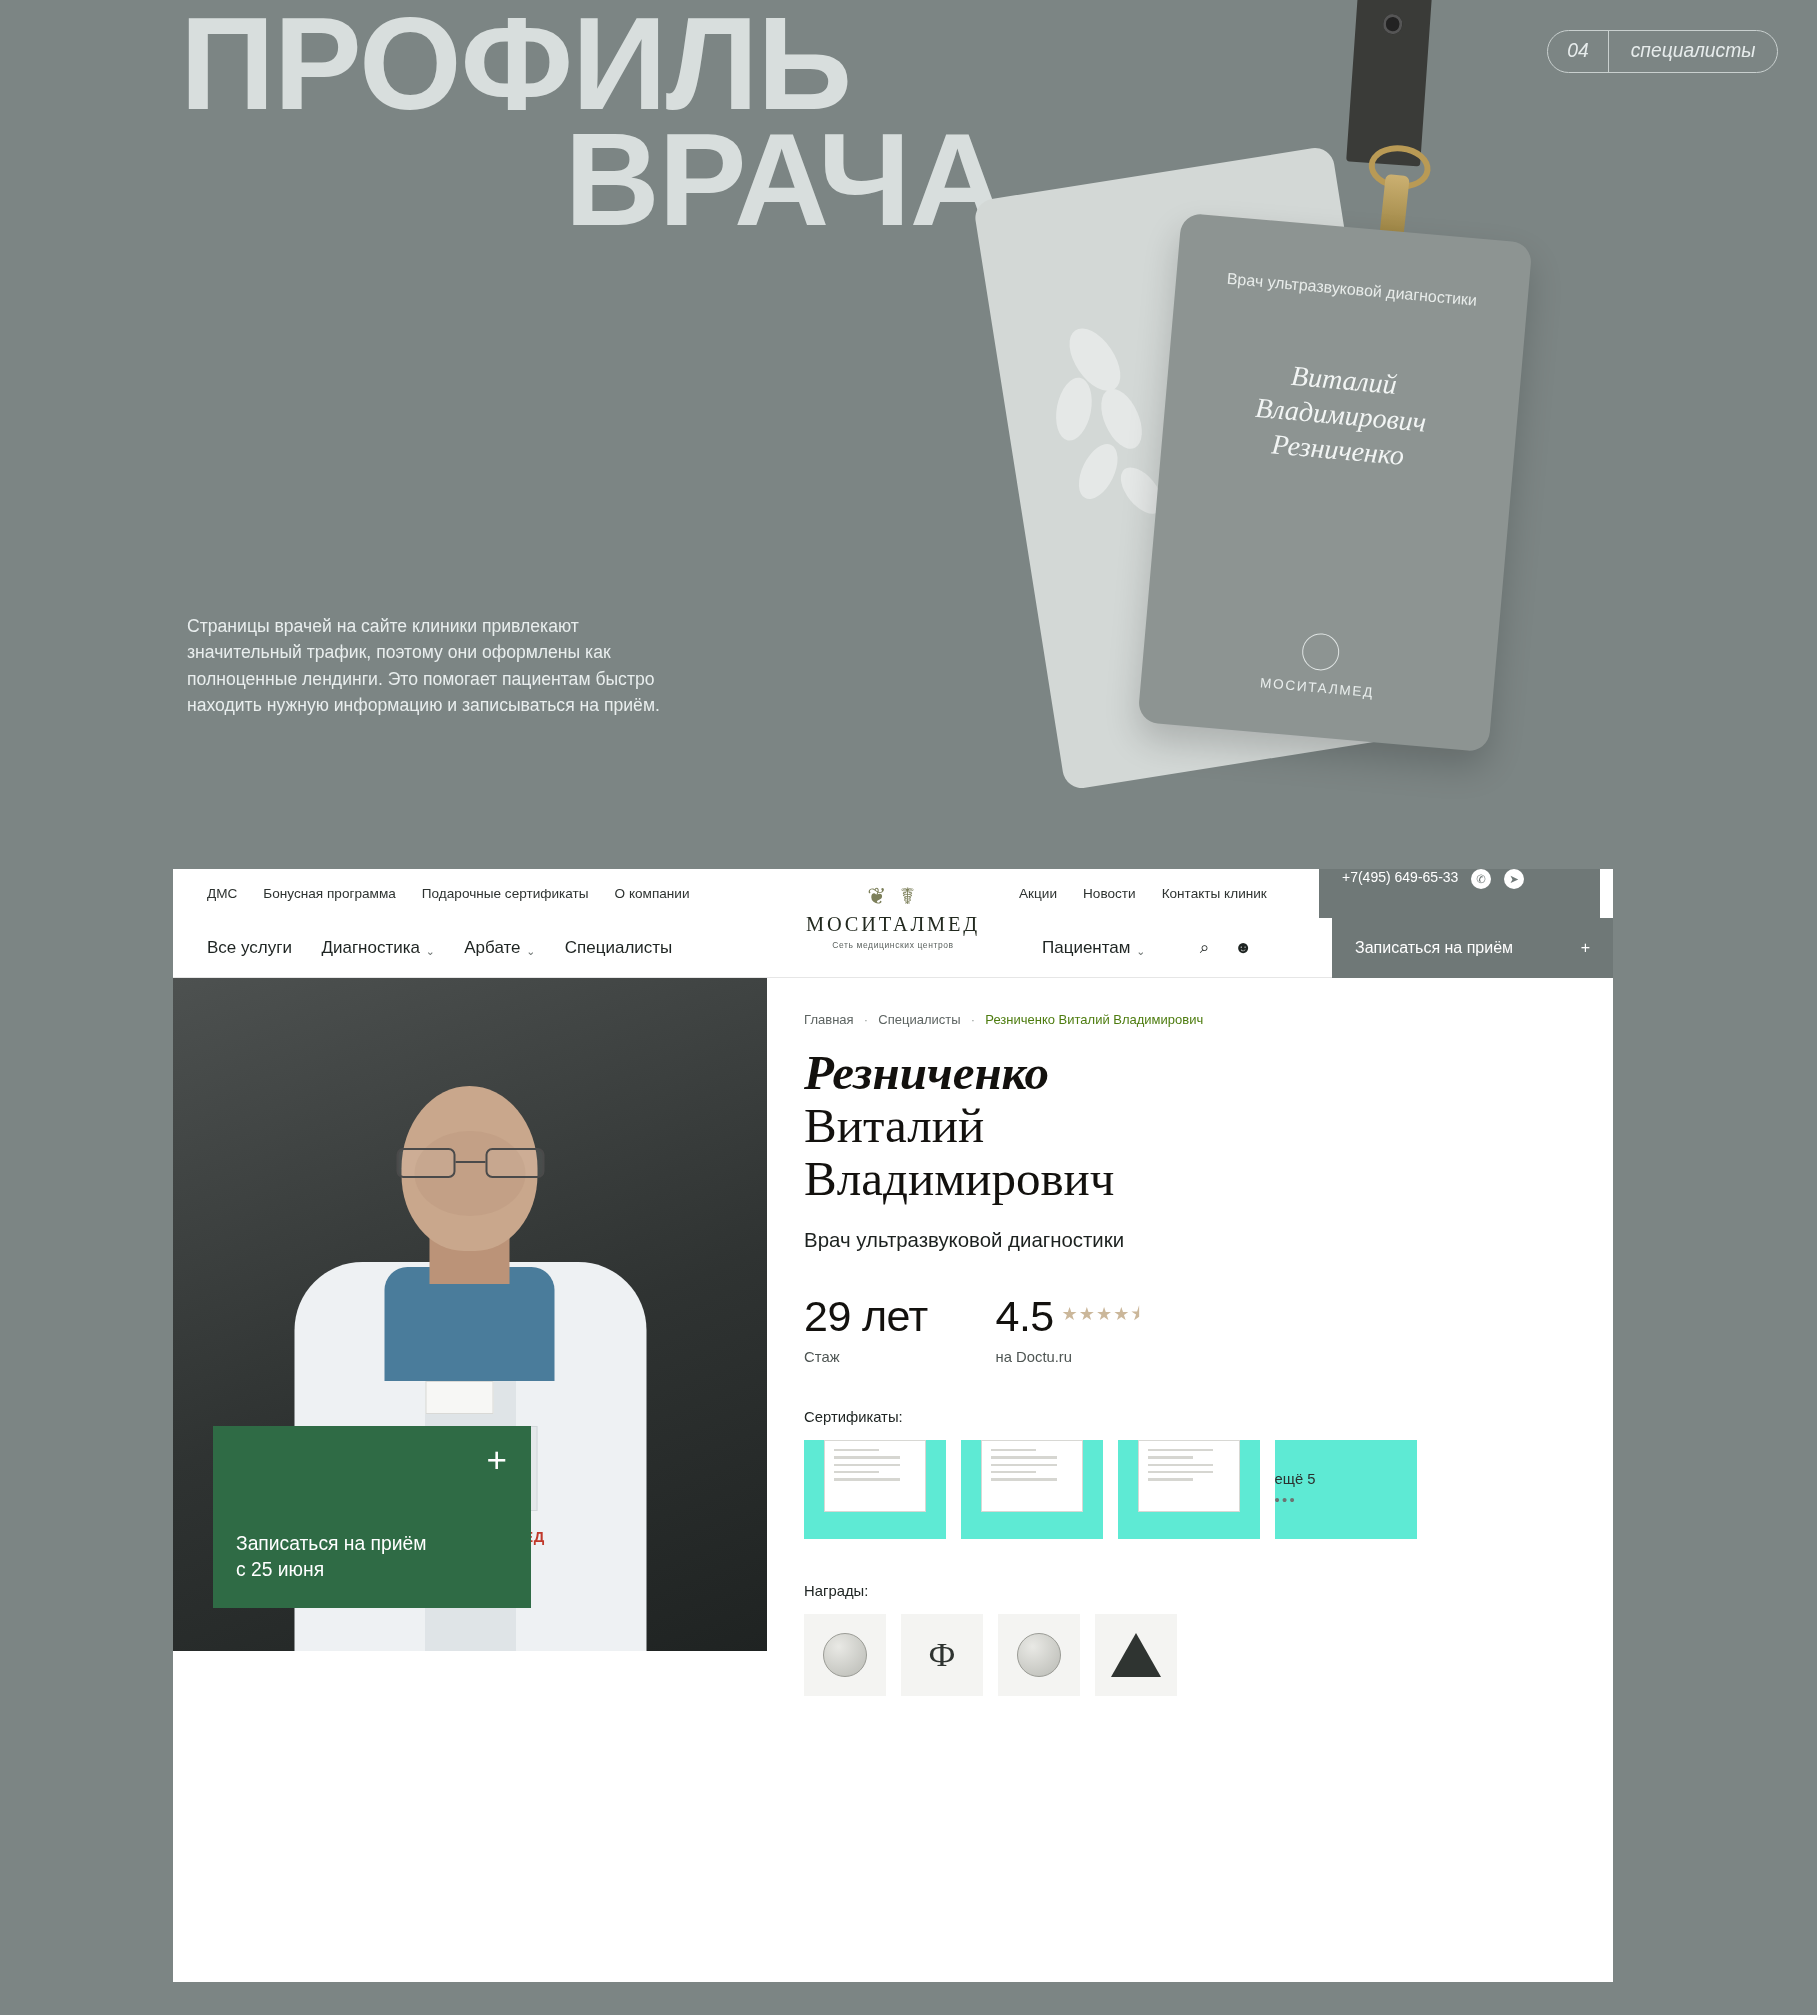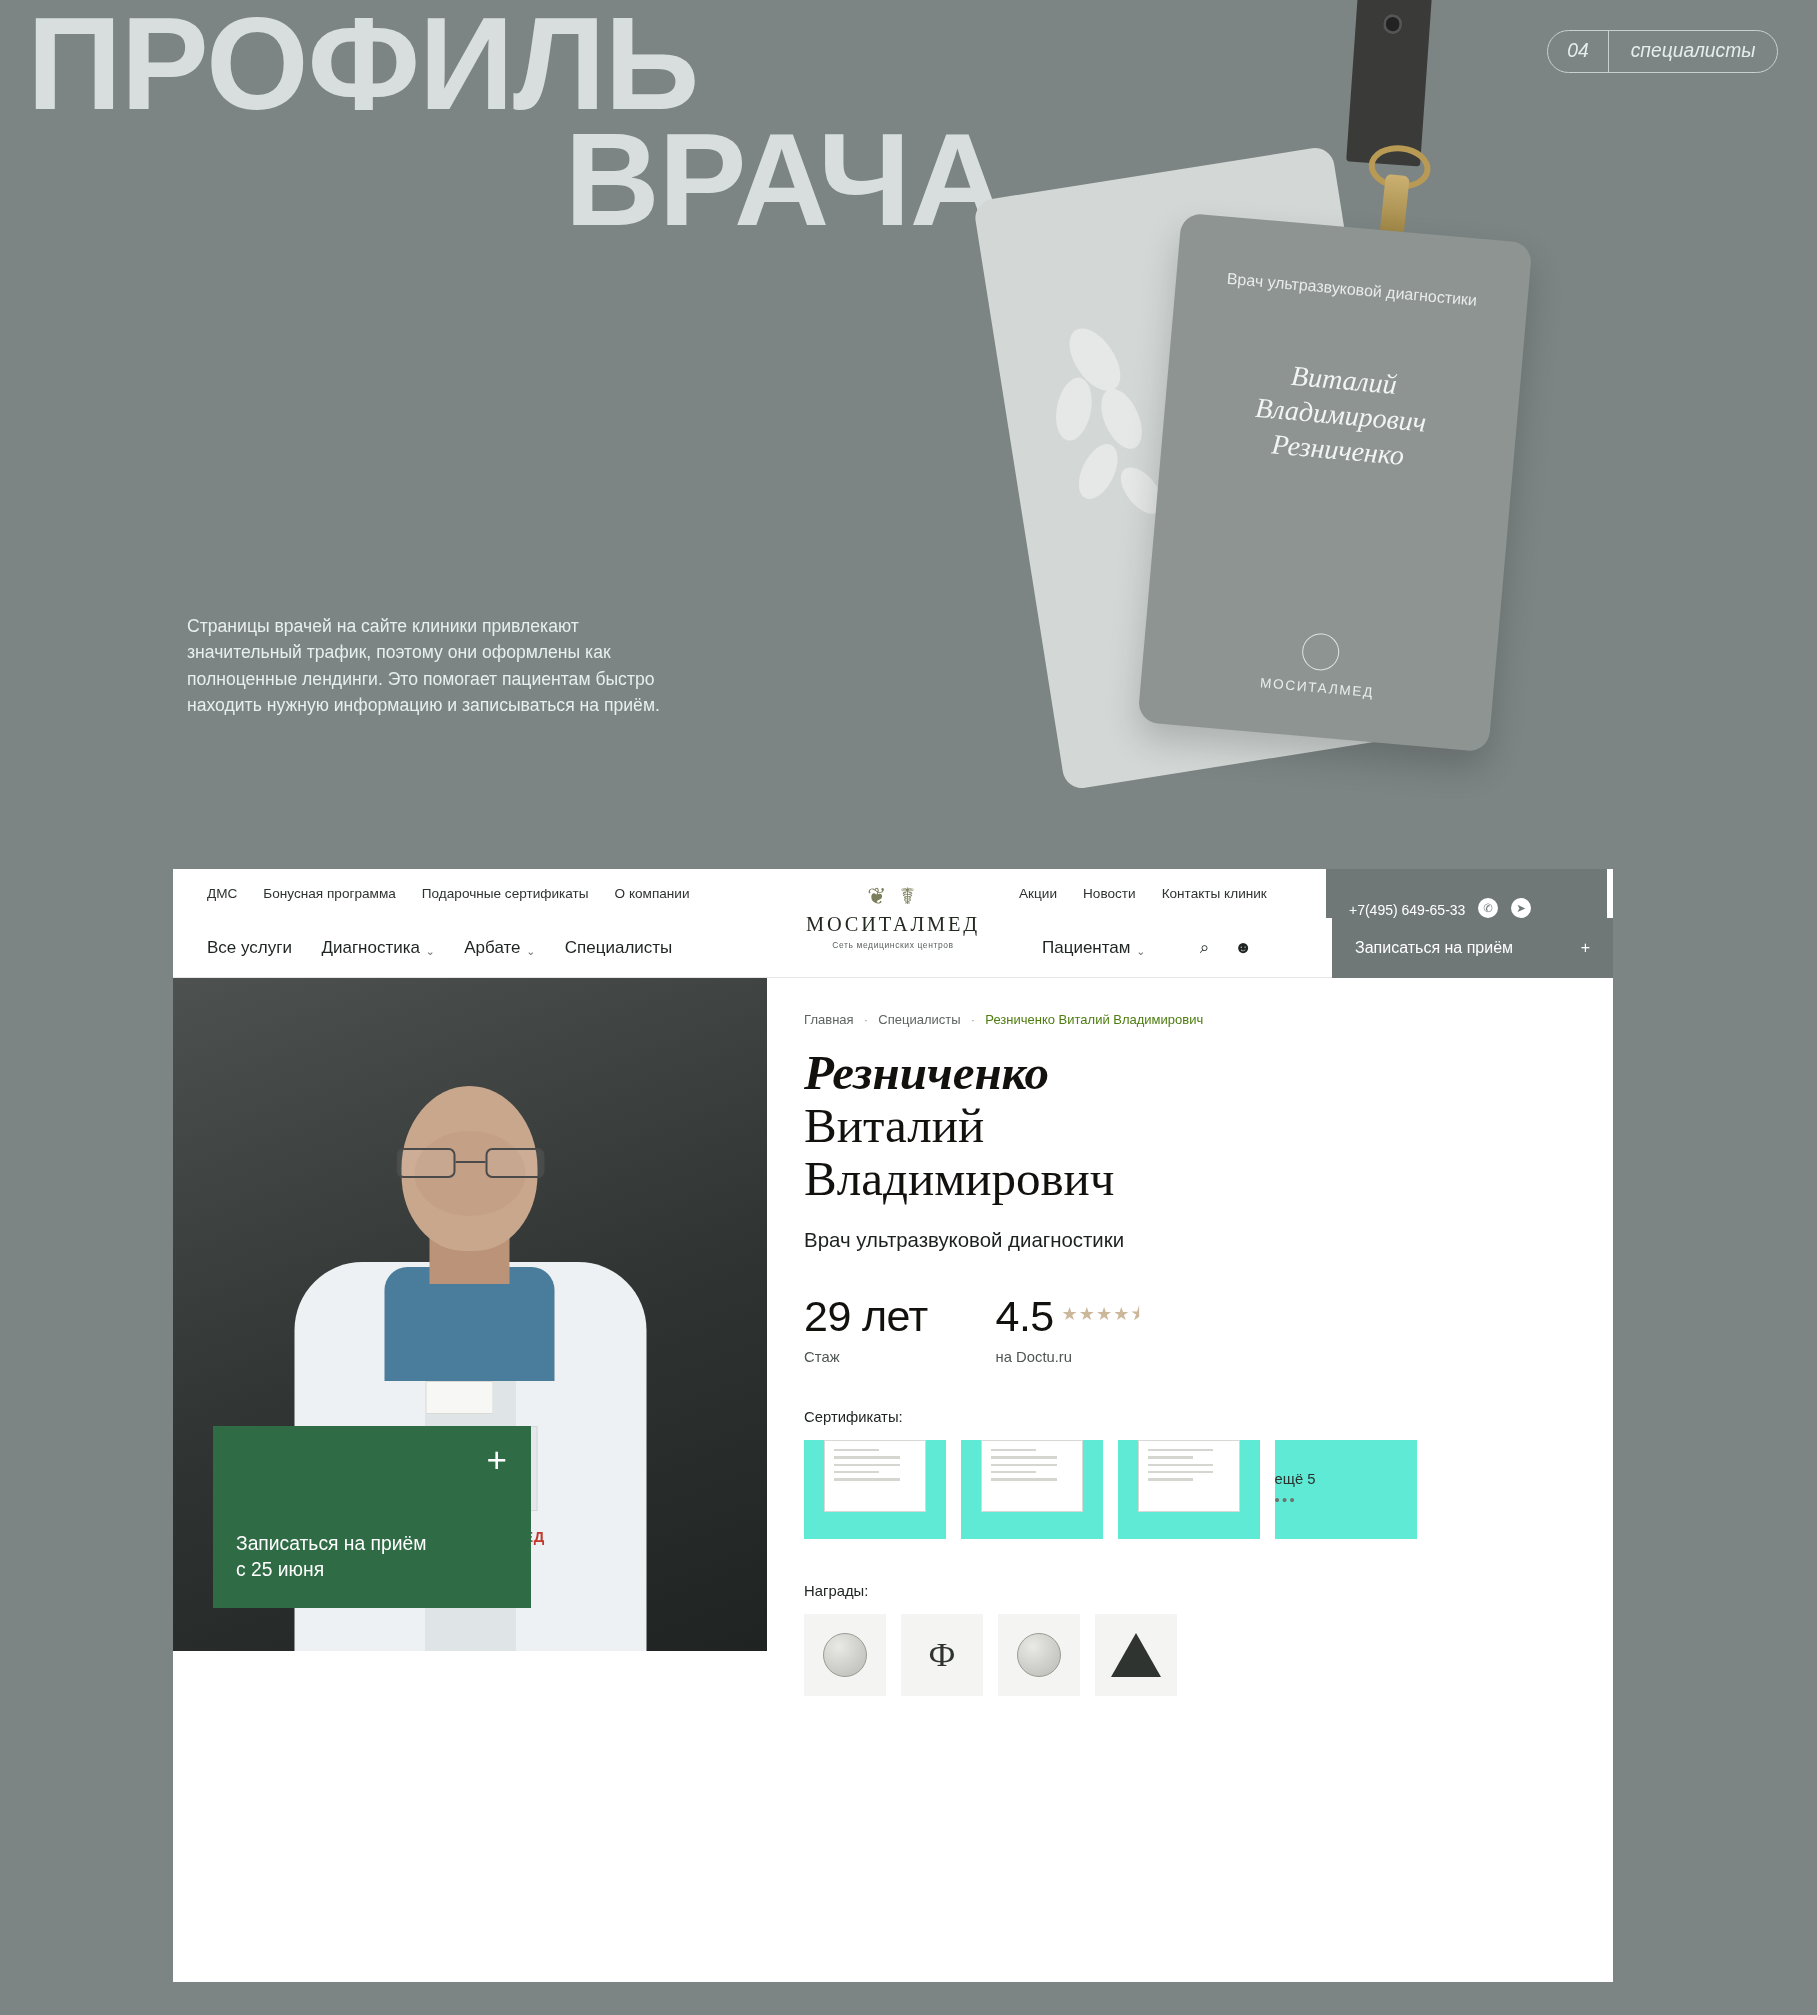--- a/index.html
+++ b/index.html
@@ -22,21 +22,21 @@
     position: absolute;
     left: 27px;
     top: 5.7px;
     width: 977px;
     color: #d8dedd;
     font-size: 132px;
     line-height: 0.88;
     font-weight: 700;
     letter-spacing: -1.1px;
   }
-  .hero-title .l1 { display: block; text-align: left; }
+  .hero-title .l1 { display: block; text-align: center; }
   .hero-title .l2 { display: block; text-align: right; }
 
   .page-badge {
     position: absolute;
     right: 39px;
     top: 29.5px;
     display: flex;
     align-items: stretch;
     border: 1.1px solid #c9d0cf;
     border-radius: 23px;
@@ -183,26 +183,26 @@
     padding-left: 34px;
     font-size: 13.6px;
     color: #2e3331;
     position: relative;
   }
   .topbar a { margin-right: 26px; color: #2e3331; text-decoration: none; }
   .topbar .right-links { position: absolute; left: 846px; display: flex; }
   .topbar .right-links a { margin-right: 26px; }
   .phonebar {
     position: absolute;
-    right: 6px; top: 0;
+    right: 13px; top: 0;
     width: 281px; height: 49px;
     background: #6f7877;
     color: #ffffff;
     display: flex;
-    align-items: flex-end;
+    align-items: flex-start;
     padding-left: 23px;
     font-size: 14px;
     gap: 12.5px;
   }
   .phonebar .ic {
     width: 20.4px; height: 20.4px; border-radius: 50%;
     background: #ffffff; color: #6f7877;
     display: flex; align-items: center; justify-content: center;
     font-size: 11.4px;
   }

